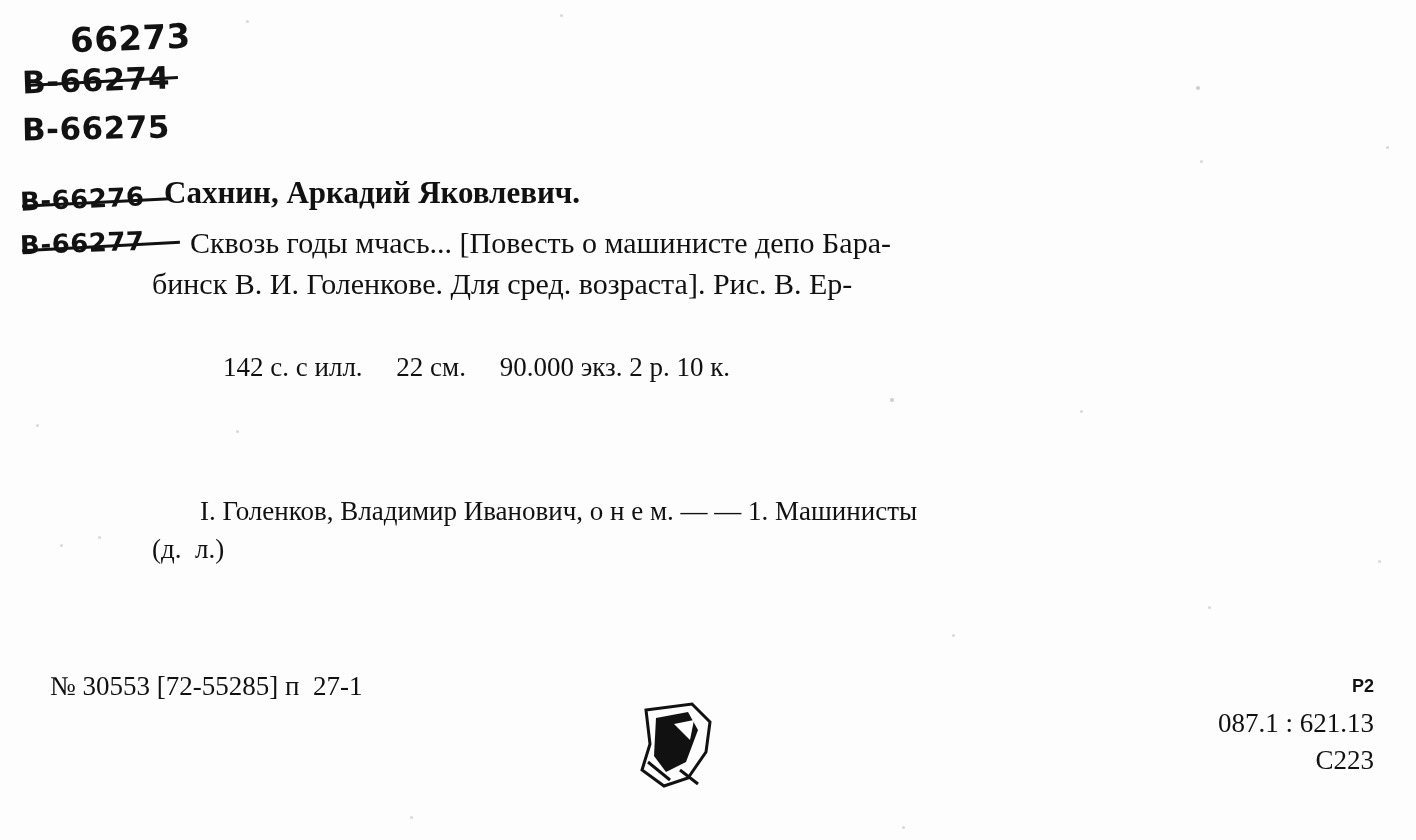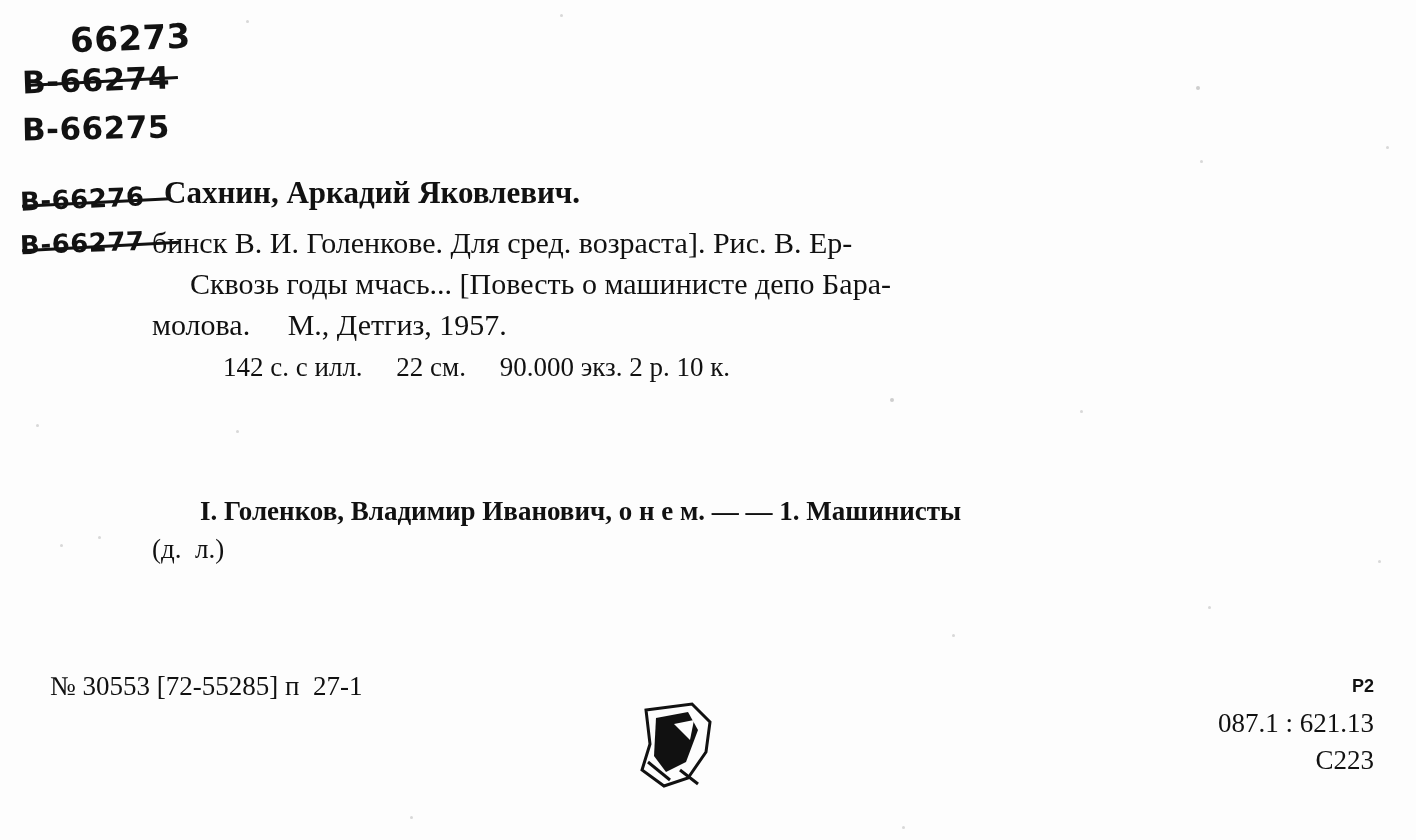--- a/index.html
+++ b/index.html
@@ -84,21 +84,21 @@
     position: absolute;
     left: 152px;
     top: 492px;
     width: 1200px;
   }
   .trace-line {
     font-size: 27px;
     line-height: 38px;
     white-space: pre;
   }
-  .trace-line.t1 { text-indent: 48px; font-weight: bold; }
+  .trace-line.t1 { text-indent: 48px; }
 
   
   .footer-left {
     position: absolute;
     left: 50px;
     top: 668px;
   }
   .footer-left div {
     font-size: 27px;
     line-height: 37px;
@@ -156,23 +156,22 @@
   <div class="hand h4">В-66276</div>
   <div class="hand h5">В-66277</div>
 
   <div class="strike s1"></div>
   <div class="strike s2"></div>
   <div class="strike s3"></div>
 
   <div class="author">Сахнин, Аркадий Яковлевич.</div>
 
   <div class="body-block">
+    <div class="body-line l1">Сквозь годы мчась... [Повесть о машинисте депо Бара-</div>
     <div class="body-line">бинск В. И. Голенкове. Для сред. возраста]. Рис. В. Ер-</div>
-    <div class="body-line l1">Сквозь годы мчась... [Повесть о машинисте депо Бара-</div>
-    <div class="body-line">молова.     М., Детгиз, 1957.</div>
   </div>
 
   <div class="phys">142 с. с илл.     22 см.     90.000 экз. 2 р. 10 к.</div>
 
   <div class="tracings">
     <div class="trace-line t1">I. Голенков, Владимир Иванович, о н е м. — — 1. Машинисты</div>
     <div class="trace-line">(д.  л.)</div>
   </div>
 
   <div class="footer-left">

